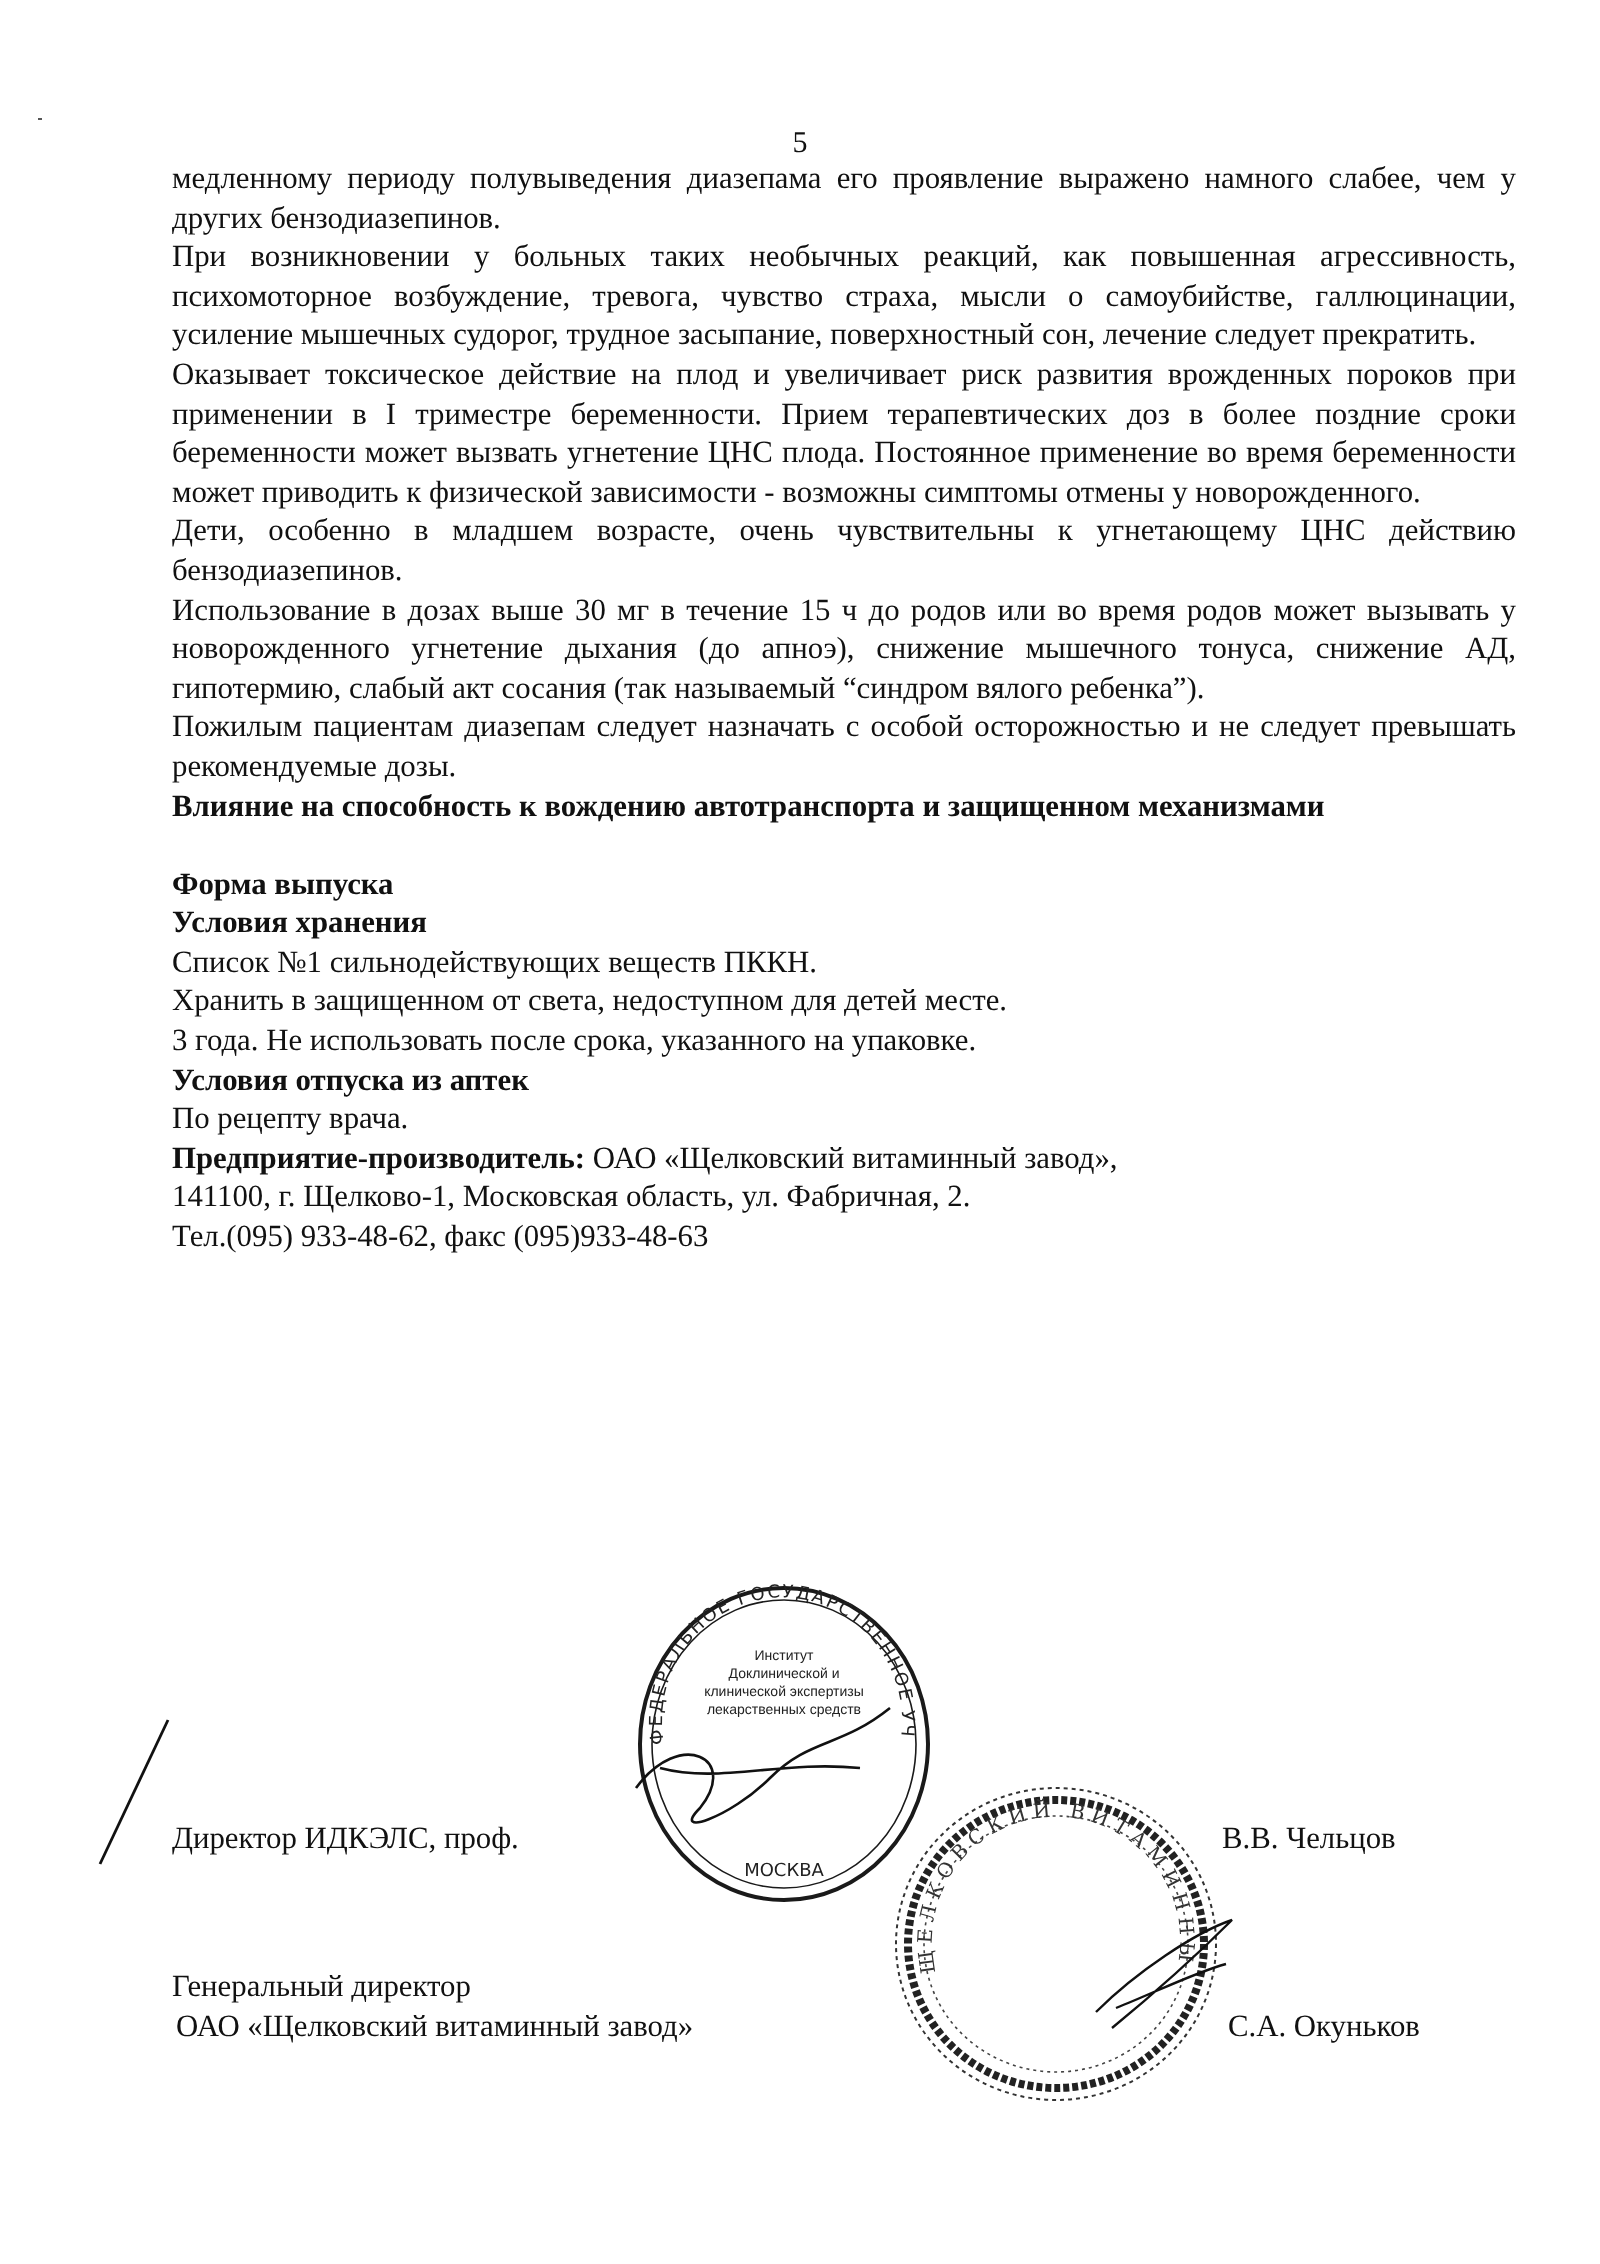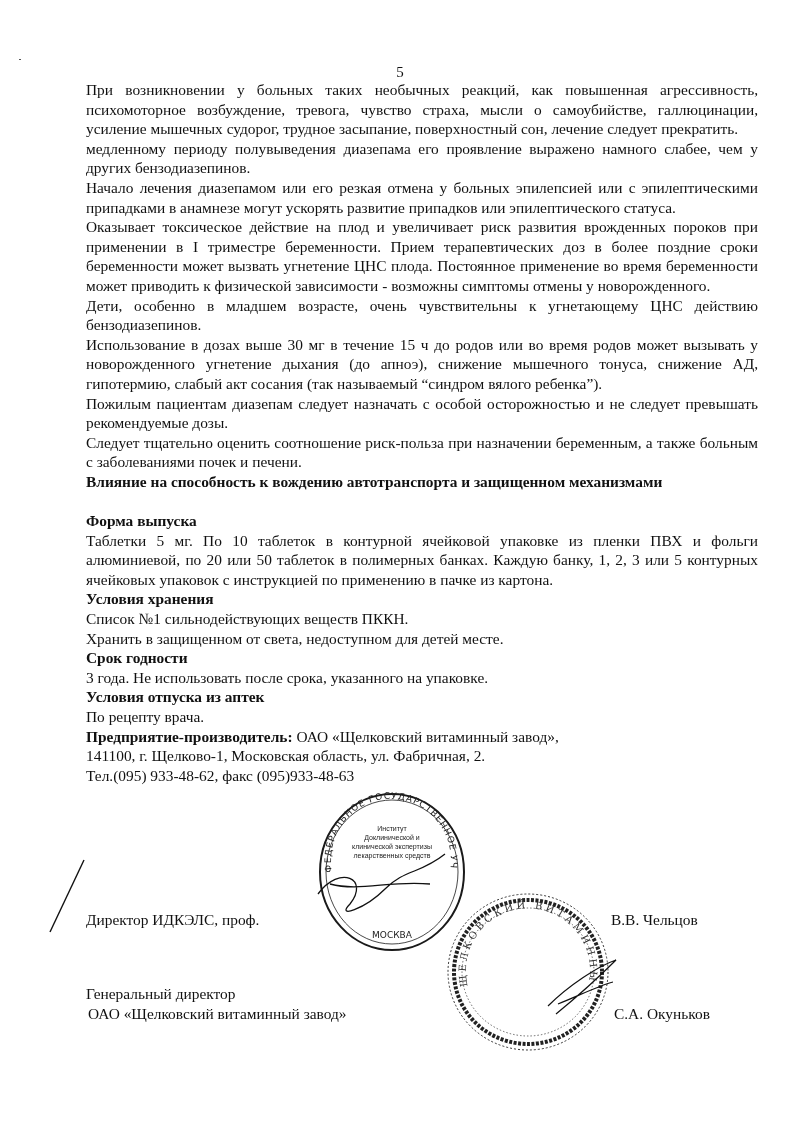--- a/index.html
+++ b/index.html
@@ -20,41 +20,37 @@
   .slash { position: absolute; }
 </style>
 </head>
 <body>
 
 <div class="page">
   <div class="dot-mark"></div>
   <div class="page-number">5</div>
 
   <div class="body-text">
+    <p>медленному периоду полувыведения диазепама его проявление выражено намного слабее, чем у других бензодиазепинов.</p>
     <p>При возникновении у больных таких необычных реакций, как повышенная агрессивность, психомоторное возбуждение, тревога, чувство страха, мысли о самоубийстве, галлюцинации, усиление мышечных судорог, трудное засыпание, поверхностный сон, лечение следует прекратить.</p>
-    <p>медленному периоду полувыведения диазепама его проявление выражено намного слабее, чем у других бензодиазепинов.</p>
-    <p>Начало лечения диазепамом или его резкая отмена у больных эпилепсией или с эпилептическими припадками в анамнезе могут ускорять развитие припадков или эпилептического статуса.</p>
     <p>Оказывает токсическое действие на плод и увеличивает риск развития врожденных пороков при применении в I триместре беременности. Прием терапевтических доз в более поздние сроки беременности может вызвать угнетение ЦНС плода. Постоянное применение во время беременности может приводить к физической зависимости - возможны симптомы отмены у новорожденного.</p>
     <p>Дети, особенно в младшем возрасте, очень чувствительны к угнетающему ЦНС действию бензодиазепинов.</p>
     <p>Использование в дозах выше 30 мг в течение 15 ч до родов или во время родов может вызывать у новорожденного угнетение дыхания (до апноэ), снижение мышечного тонуса, снижение АД, гипотермию, слабый акт сосания (так называемый “синдром вялого ребенка”).</p>
     <p>Пожилым пациентам диазепам следует назначать с особой осторожностью и не следует превышать рекомендуемые дозы.</p>
-    <p>Следует тщательно оценить соотношение риск-польза при назначении беременным, а также больным с заболеваниями почек и печени.</p>
 
     <h3>Влияние на способность к вождению автотранспорта и защищенном механизмами</h3>
 
     <div class="gap"></div>
 
     <h3>Форма выпуска</h3>
-    <p>Таблетки 5 мг. По 10 таблеток в контурной ячейковой упаковке из пленки ПВХ и фольги алюминиевой, по 20 или 50 таблеток в полимерных банках. Каждую банку, 1, 2, 3 или 5 контурных  ячейковых упаковок с инструкцией по применению в пачке из картона.</p>
 
     <h3>Условия хранения</h3>
     <p>Список №1 сильнодействующих веществ ПККН.</p>
     <p>Хранить в защищенном от света, недоступном для детей месте.</p>
 
-    <h3>Срок годности</h3>
     <p>3 года. Не использовать после срока, указанного на упаковке.</p>
 
     <h3>Условия отпуска из аптек</h3>
     <p>По рецепту врача.</p>
 
     <p class="mfr"><b>Предприятие-производитель:</b><span> ОАО «Щелковский витаминный завод»,</span></p>
     <p>141100, г. Щелково-1, Московская область, ул. Фабричная, 2.</p>
     <p>Тел.(095) 933-48-62, факс (095)933-48-63</p>
   </div>
 

